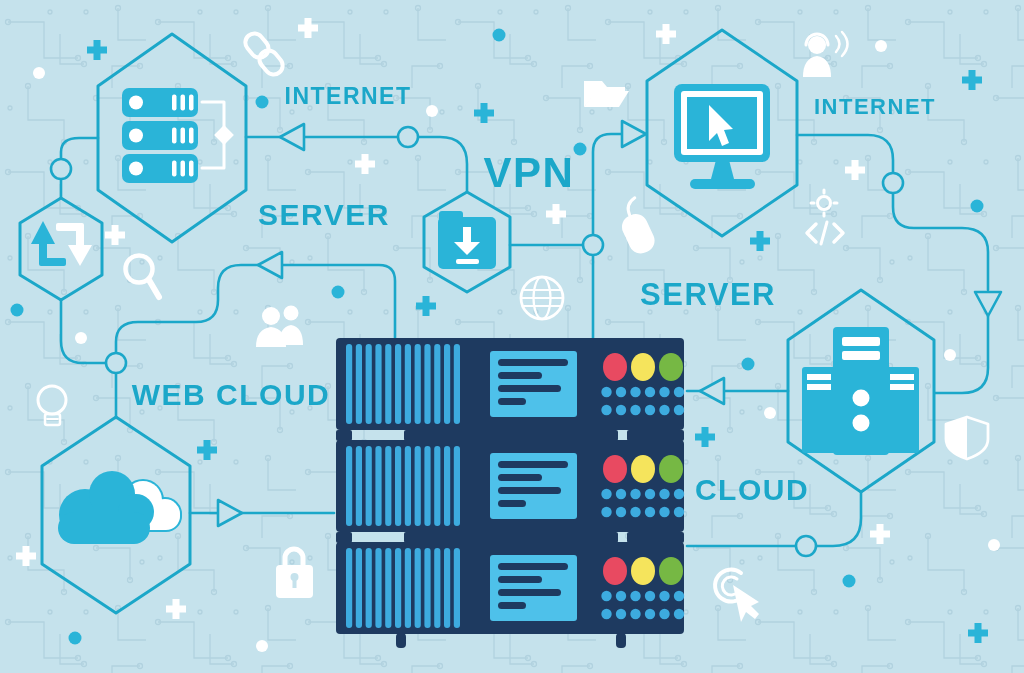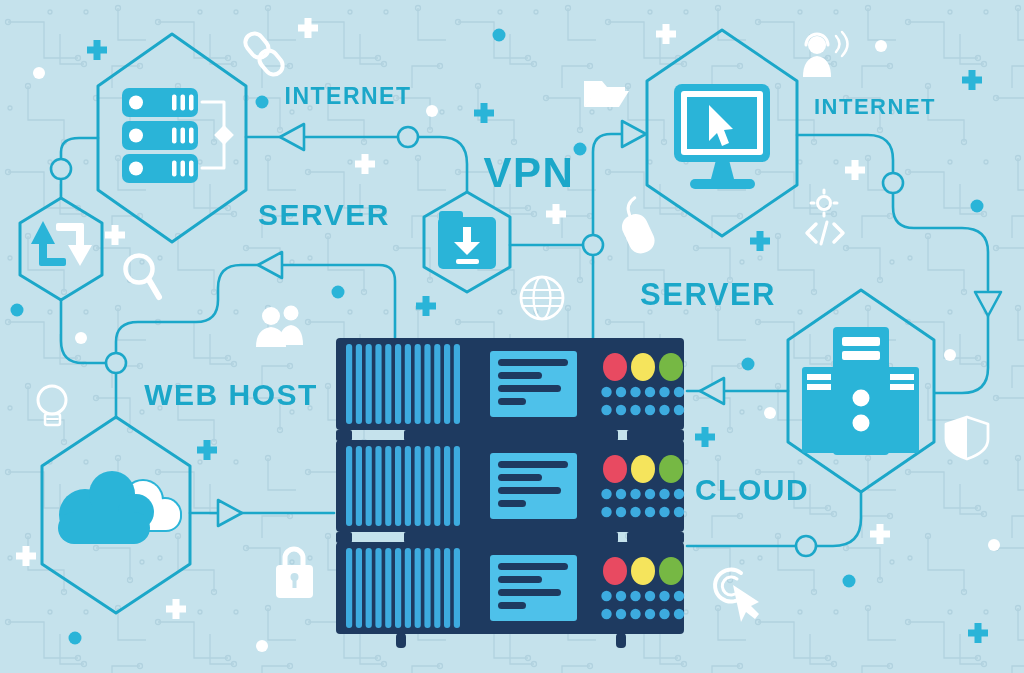--- a/index.html
+++ b/index.html
@@ -340,15 +340,15 @@
       <polygon class="wh" points="733,585 741,622 746,612 755,619 759,614 751,606 759,602"></polygon>
     </g>
   </g>
 </svg>
 
   <div class="lbl lbl-internet" style="left:348px;top:96px">INTERNET</div>
   <div class="lbl lbl-shared" style="left:324px;top:215px">SERVER</div>
   <div class="lbl lbl-vpn" style="left:529px;top:173px">VPN</div>
   <div class="lbl lbl-server" style="left:708px;top:295px">SERVER</div>
   <div class="lbl lbl-dedicated" style="left:875px;top:107px">INTERNET</div>
-  <div class="lbl lbl-webhost" style="left:231px;top:395px">WEB HOST</div>
+  <div class="lbl lbl-webhost" style="left:231px;top:395px">WEB CLOUD</div>
   <div class="lbl lbl-cloud" style="left:752px;top:490px">CLOUD</div>
 </div>
 
 </body></html>

